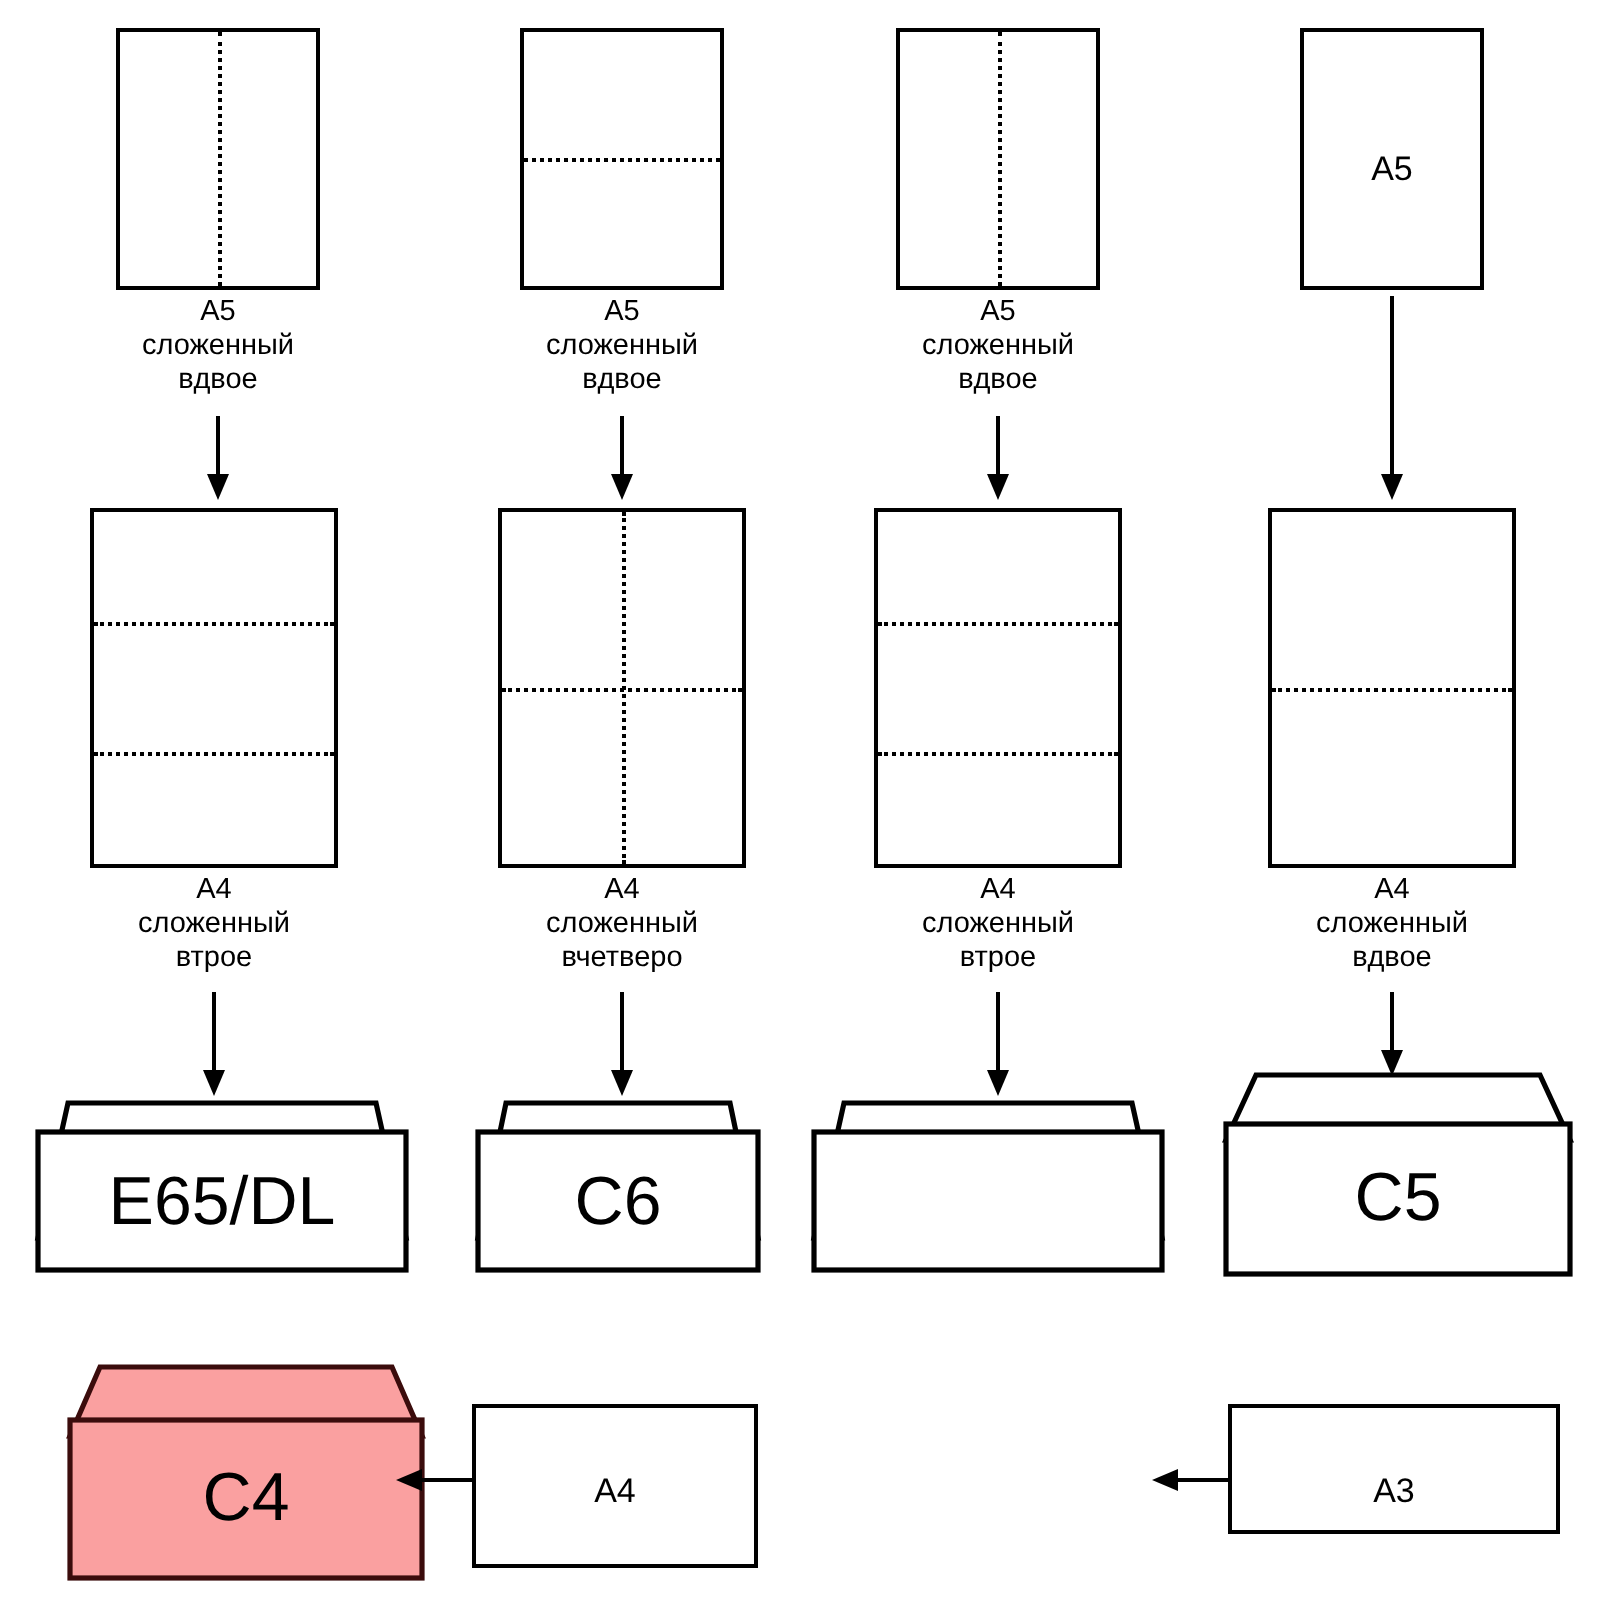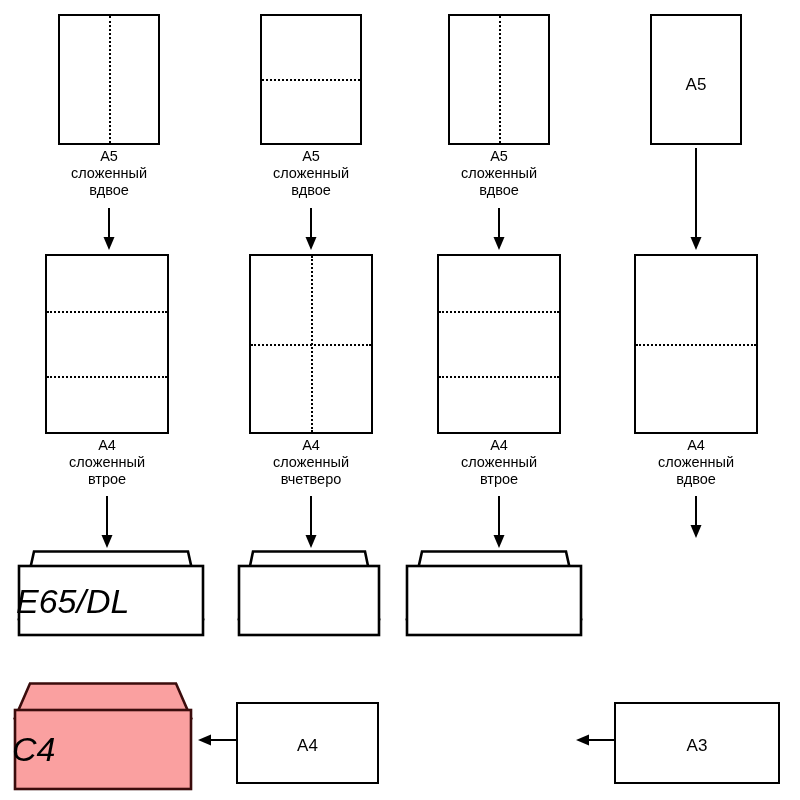--- a/index.html
+++ b/index.html
@@ -94,26 +94,25 @@
   }
   .envelope.highlight .env-body,
   .envelope.highlight .env-flap {
     fill: #faa0a0;
     stroke: #3b0c0c;
   }
   .env-text {
     position: absolute;
     left: 0;
     right: 0;
-    text-align: left;
+    text-align: center;
     font-size: 34px;
     color: #000000;
     line-height: 1;
     pointer-events: none;
-    font-style: italic;
   }
 </style>
 </head>
 <body>
 
 <div id="stage">
 
   <div class="sheet" style="left:58px; top:14px; width:102px; height:131px;">
     <div class="fold-v" style="left:49px;"></div>
   </div>
@@ -166,20 +165,21 @@
   <svg class="arrow-svg" style="left:304px; top:496px; width:14px; height:52px;" viewBox="0 0 14 52">
     <line x1="7" y1="0" x2="7" y2="42"></line>
     <polygon points="7,52 1.5,39 12.5,39"></polygon>
   </svg>
 
   <div class="envelope" style="left:236px; top:548px; width:146px; height:90px;">
     <svg width="146" height="90" viewBox="0 0 146 90">
       <polygon class="env-flap" points="3,71 17,3.5 129,3.5 143,71"></polygon>
       <rect class="env-body" x="3" y="18" width="140" height="69"></rect>
     </svg>
+    <div class="env-text" style="top:36px;">C6</div>
   </div>
 
   <div class="sheet" style="left:448px; top:14px; width:102px; height:131px;">
     <div class="fold-v" style="left:49px;"></div>
   </div>
   <div class="caption" style="left:439px; top:148px; width:120px;">A5
 сложенный
 вдвое</div>
   <svg class="arrow-svg" style="left:492px; top:208px; width:14px; height:42px;" viewBox="0 0 14 42">
     <line x1="7" y1="0" x2="7" y2="32"></line>
@@ -217,22 +217,29 @@
     <div class="fold-h" style="top:88px;"></div>
   </div>
   <div class="caption" style="left:636px; top:437px; width:120px;">A4
 сложенный
 вдвое</div>
   <svg class="arrow-svg" style="left:689px; top:496px; width:14px; height:42px;" viewBox="0 0 14 42">
     <line x1="7" y1="0" x2="7" y2="32"></line>
     <polygon points="7,42 1.5,29 12.5,29"></polygon>
   </svg>
 
-
-  <div class="envelope highlight" style="left:12px; top:680px; width:182px; height:112px;">
+  <div class="envelope" style="left:610px; top:534px; width:178px; height:106px;">
+    <svg width="178" height="106" viewBox="0 0 178 106">
+      <polygon class="env-flap" points="3,36 18,3.5 160,3.5 175,36"></polygon>
+      <rect class="env-body" x="3" y="28" width="172" height="75"></rect>
+    </svg>
+    <div class="env-text" style="top:48px;">C5</div>
+  </div>
+
+  <div class="envelope highlight" style="left:32px; top:680px; width:182px; height:112px;">
     <svg width="182" height="112" viewBox="0 0 182 112">
       <polygon class="env-flap" points="3,38 18,3.5 164,3.5 179,38"></polygon>
       <rect class="env-body" x="3" y="30" width="176" height="79"></rect>
     </svg>
     <div class="env-text" style="top:52px;">C4</div>
   </div>
 
   <svg class="arrow-svg" style="left:198px; top:733px; width:42px; height:14px;" viewBox="0 0 42 14">
     <line x1="42" y1="7" x2="10" y2="7"></line>
     <polygon points="0,7 13,1.5 13,12.5"></polygon>
@@ -241,17 +248,17 @@
   <div class="sheet" style="left:236px; top:702px; width:143px; height:82px;">
     <div class="sheet-label-inner" style="top:33px;">A4</div>
   </div>
 
 
   <svg class="arrow-svg" style="left:576px; top:733px; width:42px; height:14px;" viewBox="0 0 42 14">
     <line x1="42" y1="7" x2="10" y2="7"></line>
     <polygon points="0,7 13,1.5 13,12.5"></polygon>
   </svg>
 
-  <div class="sheet" style="left:614px; top:702px; width:166px; height:82px;">
+  <div class="sheet" style="left:614px; top:702px; width:166px; height:65px;">
     <div class="sheet-label-inner" style="top:33px;">A3</div>
   </div>
 
 </div>
 
 </body></html>

